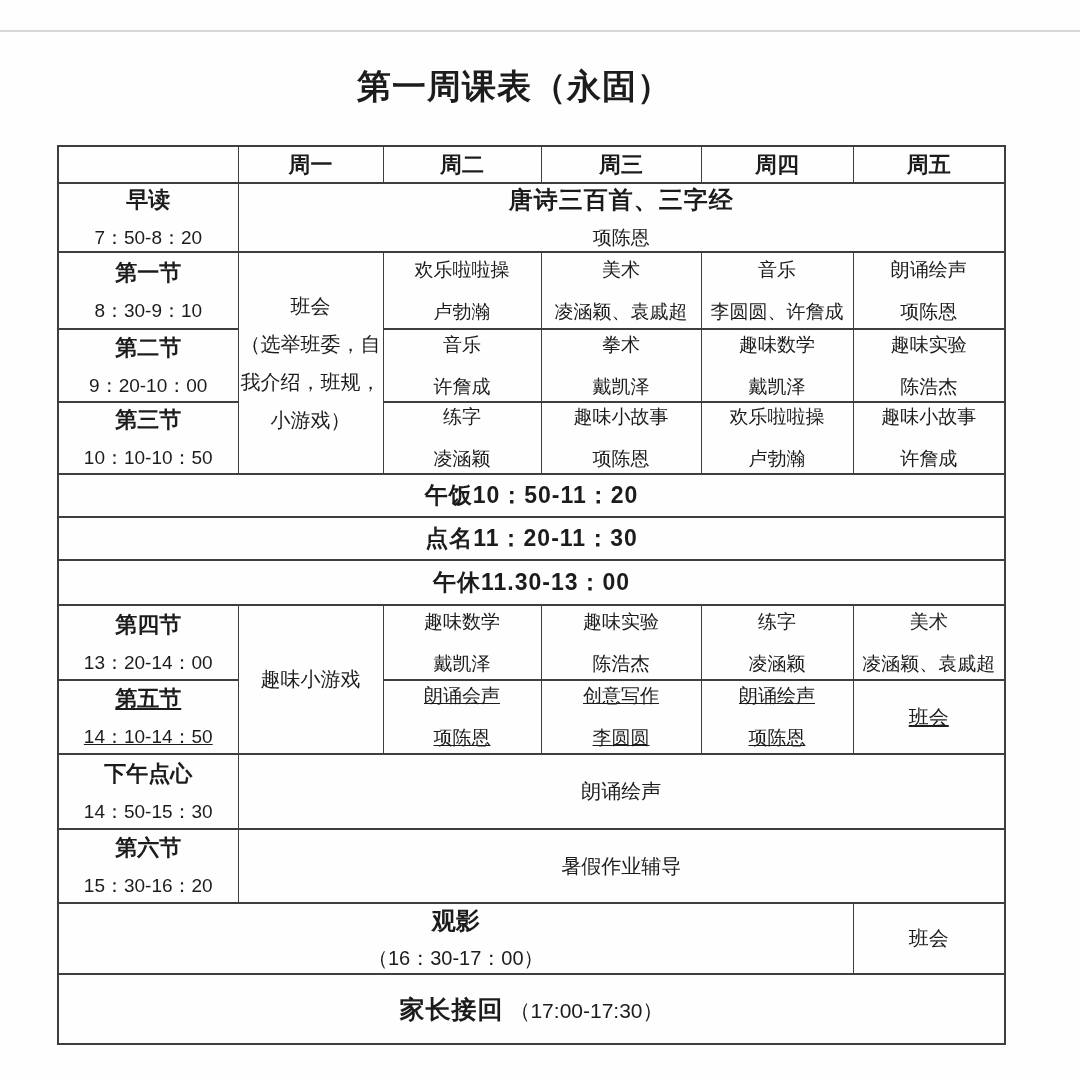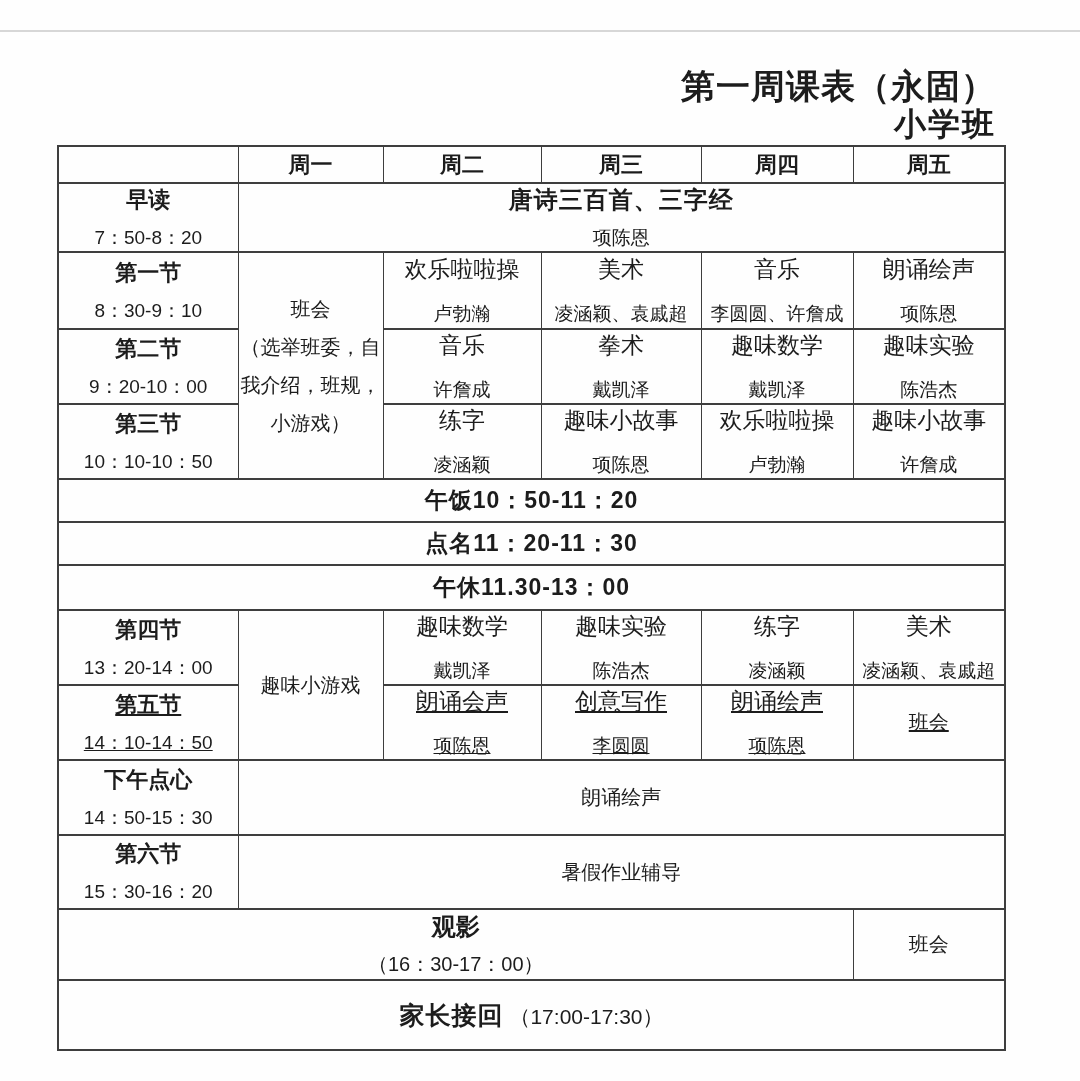--- a/index.html
+++ b/index.html
@@ -1,19 +1,19 @@
 <!DOCTYPE html>
 <html><head>
 <meta charset="utf-8">
 <style>
   html,body{margin:0;padding:0;background:#ffffff;}
   body{font-family:"Liberation Sans","DejaVu Sans",sans-serif;color:#1c1c1c;}
   .page{position:relative;width:1080px;height:1081px;background:#fefefe;overflow:hidden;}
   .artifact-line{position:absolute;left:0;top:30px;width:1080px;height:2px;background:#d7d7d7;}
-  .title-wrap{position:absolute;left:49px;top:66px;width:947px;text-align:right;}
+  .title-wrap{position:absolute;left:41px;top:66px;width:947px;text-align:center;}
   .main-title{font-size:34px;font-weight:bold;letter-spacing:1px;line-height:40px;}
   .sub-title{font-size:32px;font-weight:bold;letter-spacing:2px;line-height:36px;}
 
   table.sched{position:absolute;left:57px;top:145px;width:947px;border-collapse:collapse;table-layout:fixed;
     border:2px solid #3e3e3e;}
   table.sched td{border:1px solid #3e3e3e;border-top-width:2px;border-bottom-width:2px;
     text-align:center;vertical-align:middle;padding:0;overflow:hidden;}
 
   .r-head{height:37px;}
   .r-read{height:66px;}
@@ -25,42 +25,41 @@
   .r-p4{height:75px;margin-left:30px;}
   .r-p5{height:74px;text-decoration:underline;}
   .r-snack{height:75px;}
   .r-p6{height:74px;}
   .r-movie{height:71px;}
   .r-pickup{height:70px;}
 
   .day-h{font-size:22px;font-weight:bold;}
   .plabel{font-size:22px;font-weight:bold;margin-bottom:10px;}
   .ptime{font-size:19px;}
-  .subj .s{font-size:23px;margin-bottom:16px;}
+  .subj .s{font-size:19px;margin-bottom:16px;}
   .subj .t{font-size:19px;}
   .single{font-size:20px;}
   .read-s{font-size:24px;font-weight:bold;margin-bottom:9px;letter-spacing:1px;}
   .read-t{font-size:19px;}
   .mon-line{font-size:20px;line-height:38px;}
   .band-txt{font-size:23px;font-weight:bold;letter-spacing:1px;}
   .movie-t{font-size:24px;font-weight:bold;margin-bottom:8px;}
   .movie-time{font-size:20px;}
   .pickup-line{font-size:20px;}
   .pickup-title{font-size:25px;font-weight:bold;letter-spacing:1px;}
   .pickup-time{font-size:21px;margin-left:6px;}
 </style>
 </head>
 <body>
 
 <div class="page">
   <div class="artifact-line"></div>
 
   <div class="title-wrap">
     <div class="main-title">第一周课表（永固）</div>
-    <div class="sub-title">小学班</div>
   </div>
 
   <table class="sched">
     <colgroup>
       <col style="width:180px">
         <col style="width:145px">
         <col style="width:158px">
       <col style="width:160px">
         <col style="width:152px">
         <col style="width:152px">

